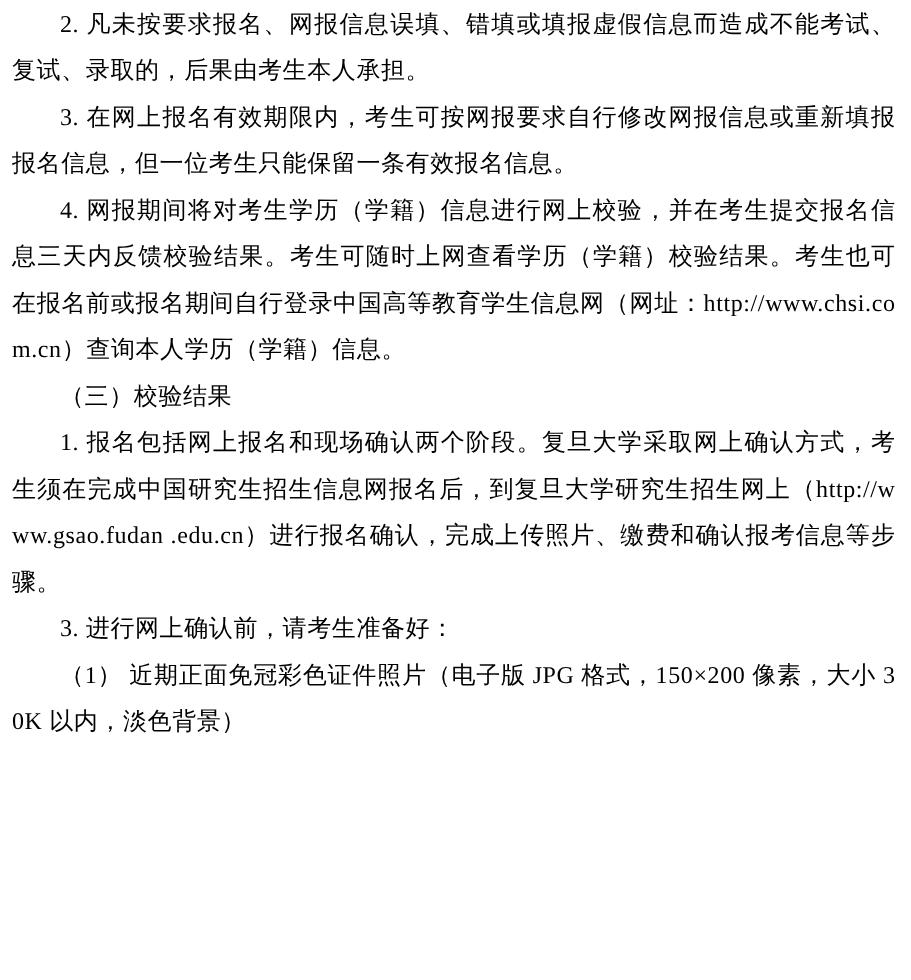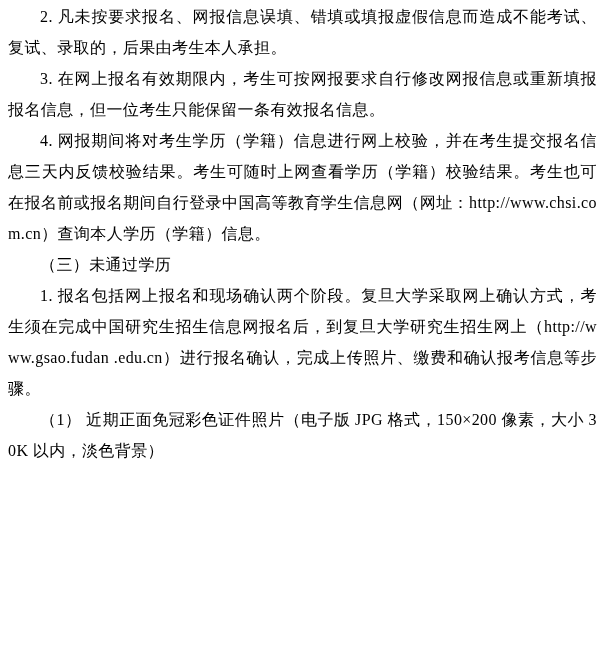--- a/index.html
+++ b/index.html
@@ -31,16 +31,17 @@
     word-break: break-all;
   }
 </style>
 </head>
 <body>
 
 <div class="page">
   <p class="para">2. 凡未按要求报名、网报信息误填、错填或填报虚假信息而造成不能考试、复试、录取的，后果由考生本人承担。</p>
   <p class="para">3. 在网上报名有效期限内，考生可按网报要求自行修改网报信息或重新填报报名信息，但一位考生只能保留一条有效报名信息。</p>
   <p class="para">4. 网报期间将对考生学历（学籍）信息进行网上校验，并在考生提交报名信息三天内反馈校验结果。考生可随时上网查看学历（学籍）校验结果。考生也可在报名前或报名期间自行登录中国高等教育学生信息网（网址：http://www.chsi.com.cn）查询本人学历（学籍）信息。</p>
-  <p class="para">（三）未通过学历</p>
+  <p class="para">（三）校验结果</p>
   <p class="para">1. 报名包括网上报名和现场确认两个阶段。复旦大学采取网上确认方式，考生须在完成中国研究生招生信息网报名后，到复旦大学研究生招生网上（http://www.gsao.fudan .edu.cn）进行报名确认，完成上传照片、缴费和确认报考信息等步骤。</p>
+  <p class="para">3. 进行网上确认前，请考生准备好：</p>
   <p class="para">（1） 近期正面免冠彩色证件照片（电子版 JPG 格式，150×200 像素，大小 30K 以内，淡色背景）</p>
 </div>
 
 </body></html>

